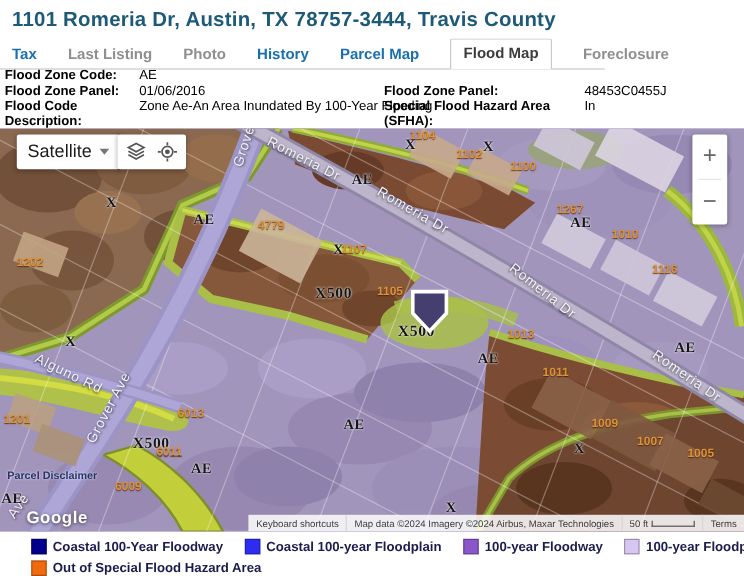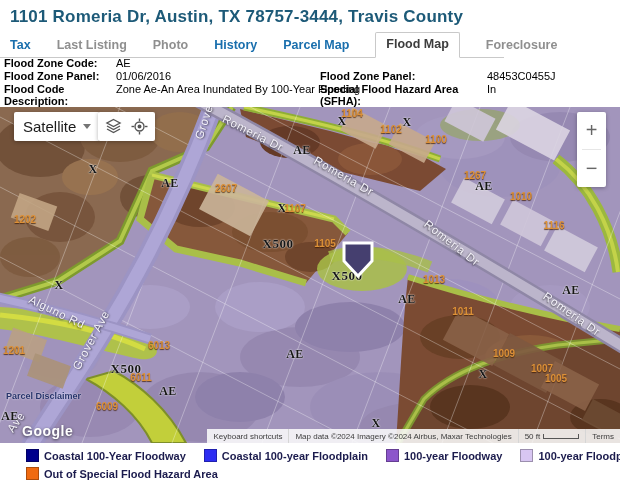--- a/index.html
+++ b/index.html
@@ -271,34 +271,34 @@
         <span class="map-label zone-label big" style="left: 278px; top: 137px; transform: translate(-50%, -50%);">X500</span>
         <span class="map-label zone-label big" style="left: 347px; top: 169px; transform: translate(-50%, -50%);">X500</span>
         <span class="map-label zone-label big" style="left: 126px; top: 262px; transform: translate(-50%, -50%);">X500</span>
         <span class="map-label zone-label" style="left: 93px; top: 62px; transform: translate(-50%, -50%);">X</span>
         <span class="map-label zone-label" style="left: 342px; top: 14px; transform: translate(-50%, -50%);">X</span>
         <span class="map-label zone-label" style="left: 407px; top: 15px; transform: translate(-50%, -50%);">X</span>
         <span class="map-label zone-label" style="left: 282px; top: 101px; transform: translate(-50%, -50%);">X</span>
         <span class="map-label zone-label" style="left: 59px; top: 178px; transform: translate(-50%, -50%);">X</span>
         <span class="map-label zone-label" style="left: 483px; top: 267px; transform: translate(-50%, -50%);">X</span>
         <span class="map-label zone-label" style="left: 376px; top: 316px; transform: translate(-50%, -50%);">X</span>
-        <span class="map-label parcel-label" style="left: 226px; top: 81px; transform: translate(-50%, -50%);">2607</span>
+        <span class="map-label parcel-label" style="left: 226px; top: 81px; transform: translate(-50%, -50%);">4779</span>
         <span class="map-label parcel-label" style="left: 295px; top: 101px; transform: translate(-50%, -50%);">1107</span>
         <span class="map-label parcel-label" style="left: 325px; top: 136px; transform: translate(-50%, -50%);">1105</span>
         <span class="map-label parcel-label" style="left: 352px; top: 6px; transform: translate(-50%, -50%);">1104</span>
         <span class="map-label parcel-label" style="left: 391px; top: 22px; transform: translate(-50%, -50%);">1102</span>
         <span class="map-label parcel-label" style="left: 436px; top: 32px; transform: translate(-50%, -50%);">1100</span>
         <span class="map-label parcel-label" style="left: 475px; top: 68px; transform: translate(-50%, -50%);">1267</span>
         <span class="map-label parcel-label" style="left: 521px; top: 89px; transform: translate(-50%, -50%);">1010</span>
         <span class="map-label parcel-label" style="left: 554px; top: 118px; transform: translate(-50%, -50%);">1116</span>
         <span class="map-label parcel-label" style="left: 434px; top: 172px; transform: translate(-50%, -50%);">1013</span>
         <span class="map-label parcel-label" style="left: 463px; top: 204px; transform: translate(-50%, -50%);">1011</span>
         <span class="map-label parcel-label" style="left: 504px; top: 246px; transform: translate(-50%, -50%);">1009</span>
         <span class="map-label parcel-label" style="left: 542px; top: 261px; transform: translate(-50%, -50%);">1007</span>
-        <span class="map-label parcel-label" style="left: 556px; top: 271px; transform: translate(-50%, -50%);">1005</span>
+        <span class="map-label parcel-label" style="left: 584px; top: 271px; transform: translate(-50%, -50%);">1005</span>
         <span class="map-label parcel-label" style="left: 25px; top: 112px; transform: translate(-50%, -50%);">1202</span>
         <span class="map-label parcel-label" style="left: 14px; top: 243px; transform: translate(-50%, -50%);">1201</span>
         <span class="map-label parcel-label" style="left: 159px; top: 238px; transform: translate(-50%, -50%);">6013</span>
         <span class="map-label parcel-label" style="left: 141px; top: 270px; transform: translate(-50%, -50%);">6011</span>
         <span class="map-label parcel-label" style="left: 107px; top: 299px; transform: translate(-50%, -50%);">6009</span>
       </div>
 
     <div class="marker" id="marker" style="left: 340px; top: 132px;">
       <svg width="36" height="40" viewBox="0 0 36 40">
         <path d="M4,4 L32,4 L32,22 L18,37 L4,22 Z" fill="#453f6f" stroke="#ffffff" stroke-width="3"></path>

